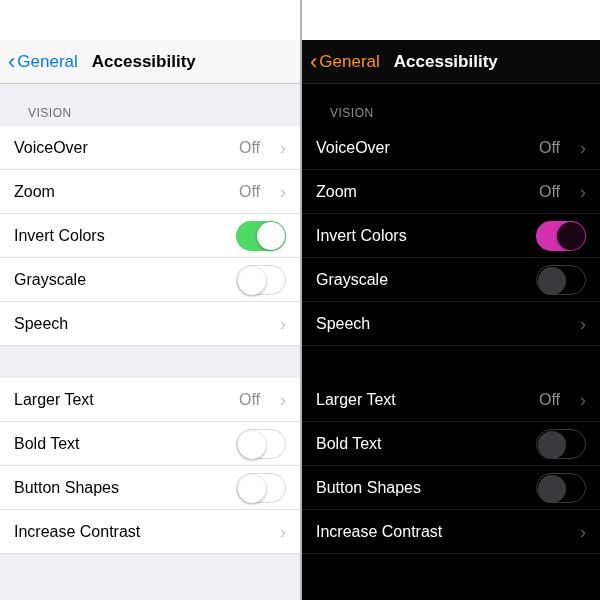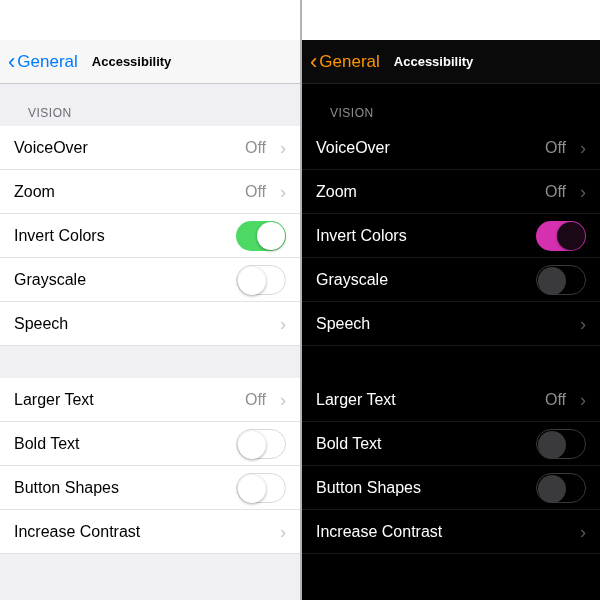--- a/index.html
+++ b/index.html
@@ -13,33 +13,33 @@
   .topgap { height: 40px; background: #fff; }
   .pane.dark .topgap { background: #fff; }
 
   .nav { height: 44px; display: flex; align-items: center; padding: 0 8px; gap: 4px; }
   .light .nav { background: #f7f7f8; border-bottom: 1px solid #c7c7cb; }
   .dark  .nav { background: #0a0a0a; border-bottom: 1px solid #222; }
   .back { display: flex; align-items: center; gap: 2px; font-size: 17px; }
   .light .back { color: #007aff; }
   .dark  .back { color: #ff9500; }
   .chevron-back { font-size: 22px; line-height: 1; font-weight: 300; }
-  .title { font-weight: 600; font-size: 13px; margin-left: 10px; }
+  .title { font-weight: 600; font-size: 17px; margin-left: 10px; }
   .light .title { color: #000; }
   .dark  .title { color: #fff; }
 
   .section-label { font-size: 12px; padding: 22px 28px 6px; letter-spacing: .5px; }
   .light .section-label { color: #6d6d72; }
   .dark  .section-label { color: #8e8e93; }
 
   .row { height: 44px; display: flex; align-items: center; padding: 12px 14px; justify-content: space-between; }
   .light .row { background: #fff; border-bottom: 1px solid #e1e1e3; }
   .dark  .row { background: #000; border-bottom: 1px solid #1a1a1a; }
   .row .label { font-size: 16px; }
-  .row .right { display: flex; gap: 14px; }
+  .row .right { display: flex; gap: 20px; }
   .val { font-size: 16px; }
   .light .val { color: #8e8e93; }
   .dark  .val { color: #8e8e93; }
   .disclose { font-size: 18px; line-height: 1; font-weight: 300; }
   .light .disclose { color: #c7c7cc; }
   .dark  .disclose { color: #5a5a5d; }
 
   .gap { height: 32px; }
   .light .gap { background: #efeff4; }
   .dark  .gap { background: #000; }

